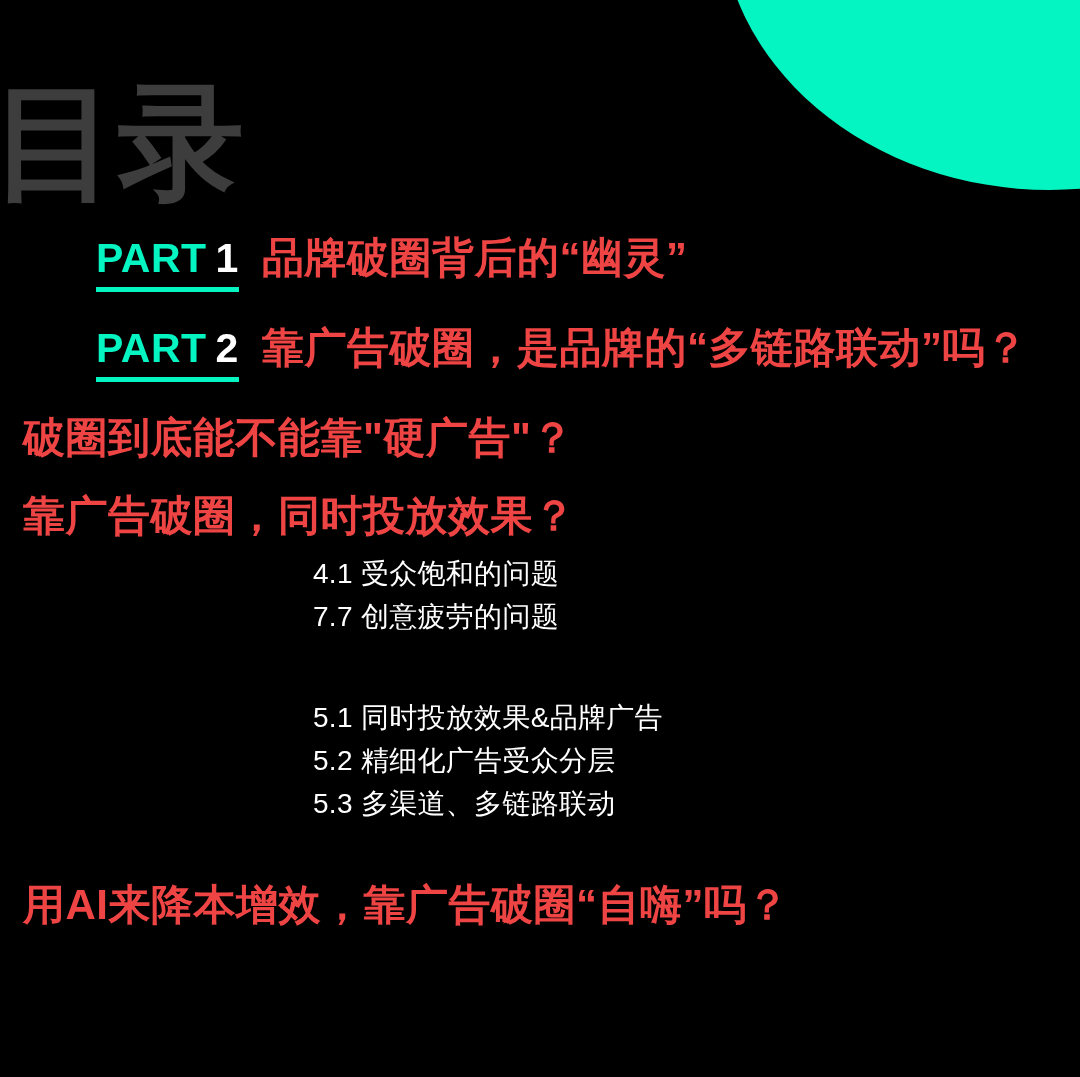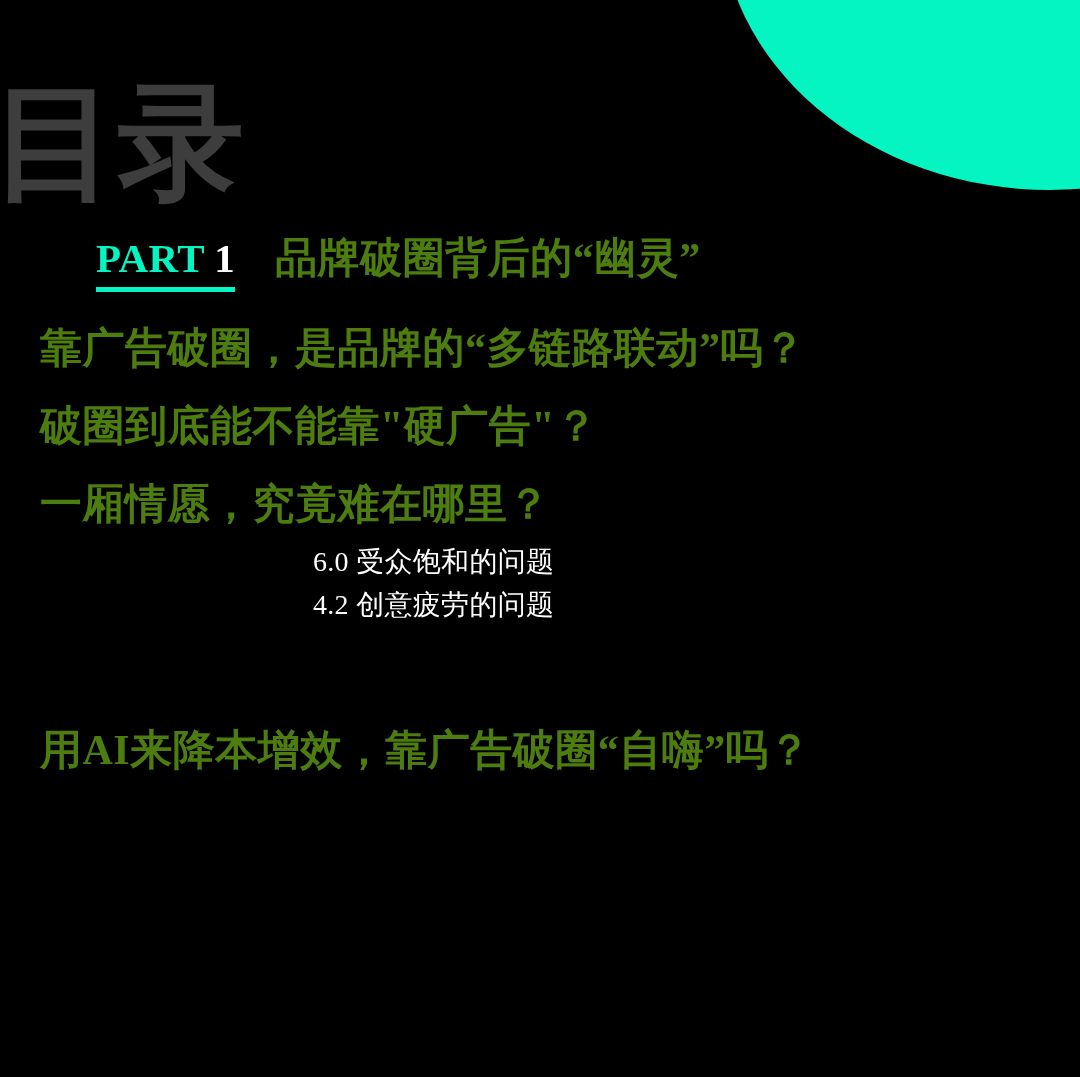--- a/index.html
+++ b/index.html
@@ -40,21 +40,20 @@
     letter-spacing: 0px;
     white-space: nowrap;
   }
 
   
   #toc {
     position: absolute;
     left: 0;
     top: 236px;
     width: 856px;
-    font-family: Liberation Serif, serif;
   }
 
   .toc-entry {
     position: relative;
     width: 100%;
   }
 
   .toc-row {
     display: flex;
     align-items: baseline;
@@ -75,22 +74,22 @@
   .part-word {
     color: #05F5C2;
   }
   .part-num {
     color: #FFFFFF;
     margin-left: 9px;
     font-weight: 600;
   }
 
   .entry-title {
-    margin-left: 40px;
-    color: #4d7c0f;
+    margin-left: 23px;
+    color: #ef4444;
     font-size: 42px;
     font-weight: 700;
     line-height: 1.05;
     letter-spacing: 0.5px;
     white-space: nowrap;
   }
 
   .sub-list {
     margin: 14px 0 0 313px;
   }
@@ -120,41 +119,47 @@
   <div id="toc">
       <div class="toc-entry">
         <div class="toc-row">
           <div class="part-badge"><span class="part-word">PART</span><span class="part-num">1</span></div>
           <div class="entry-title">品牌破圈背后的“幽灵”</div>
         </div>
       </div>
       <div class="gap-small"></div>
       <div class="toc-entry">
         <div class="toc-row">
+          <div class="part-badge"><span class="part-word">PART</span><span class="part-num">2</span></div>
           <div class="entry-title">靠广告破圈，是品牌的“多链路联动”吗？</div>
         </div>
       </div>
       <div class="gap-small"></div>
       <div class="toc-entry">
         <div class="toc-row">
           <div class="entry-title">破圈到底能不能靠"硬广告"？</div>
         </div>
       </div>
       <div class="gap-small"></div>
       <div class="toc-entry">
         <div class="toc-row">
-          <div class="entry-title">一厢情愿，究竟难在哪里？</div>
+          <div class="entry-title">靠广告破圈，同时投放效果？</div>
         </div>
         <div class="sub-list">
-          <div class="sub-item">6.0 受众饱和的问题</div>
-          <div class="sub-item">4.2 创意疲劳的问题</div>
+          <div class="sub-item">4.1 受众饱和的问题</div>
+          <div class="sub-item">7.7 创意疲劳的问题</div>
         </div>
       </div>
       <div class="gap-medium"></div>
       <div class="toc-entry">
+        <div class="sub-list">
+          <div class="sub-item">5.1 同时投放效果&amp;品牌广告</div>
+          <div class="sub-item">5.2 精细化广告受众分层</div>
+          <div class="sub-item">5.3 多渠道、多链路联动</div>
+        </div>
       </div>
       <div class="gap-large"></div>
       <div class="toc-entry">
         <div class="toc-row">
           <div class="entry-title">用AI来降本增效，靠广告破圈“自嗨”吗？</div>
         </div>
       </div>
     </div>
 
 </div>

